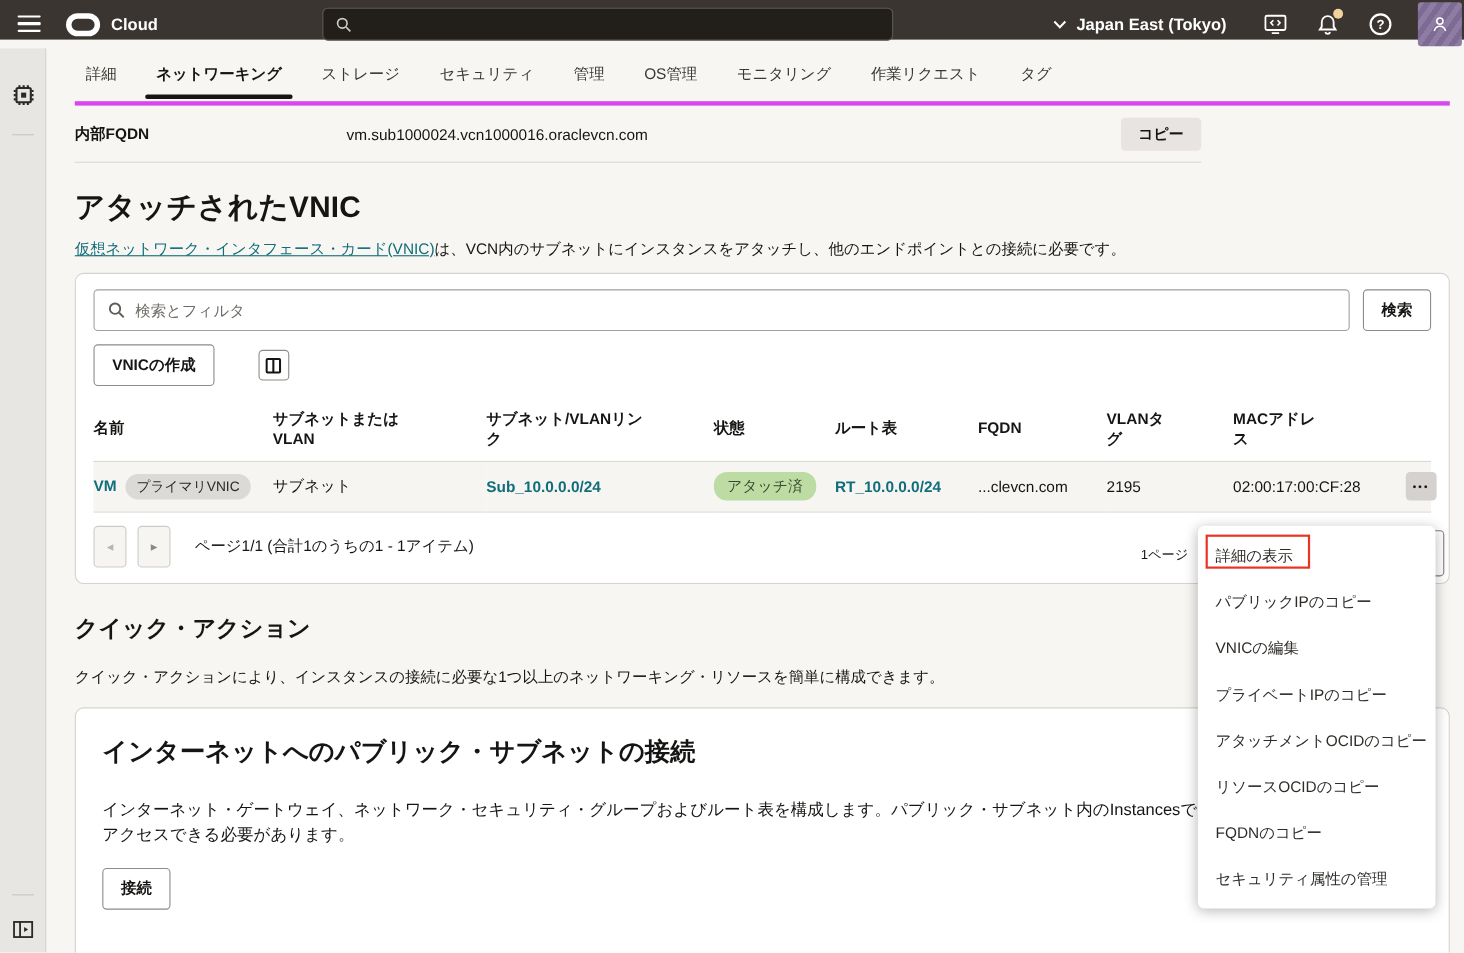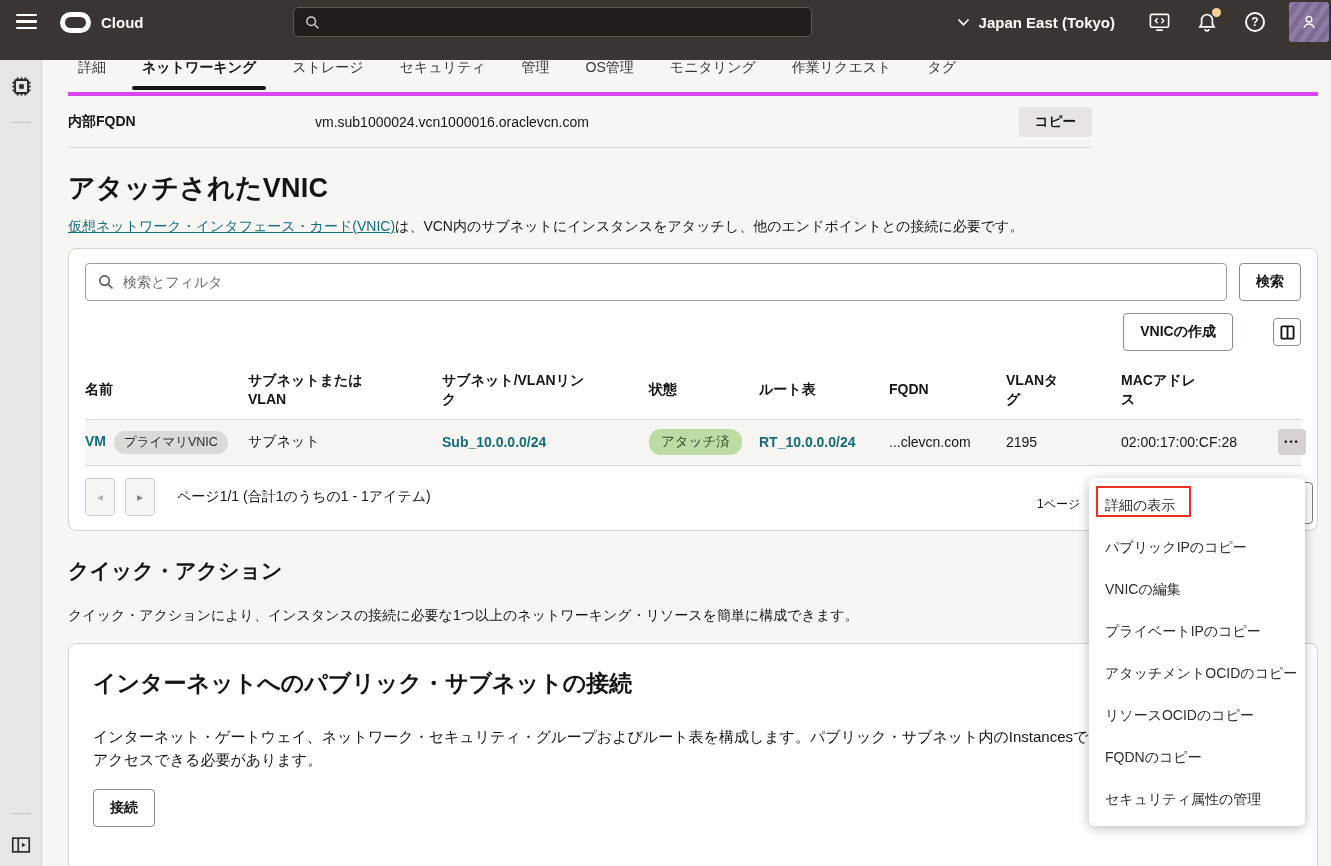--- a/index.html
+++ b/index.html
@@ -1,21 +1,21 @@
 <!DOCTYPE html>
 <html><head>
 <meta charset="utf-8">
 <style>
   * { margin:0; padding:0; box-sizing:border-box; }
   html,body { width:1331px; height:866px; overflow:hidden; }
   body { font-family:"Liberation Sans","DejaVu Sans",sans-serif; color:#161513; background:#f7f6f3; }
   .page { position:relative; width:1331px; height:866px; overflow:hidden; }
 
   
-  .topbar { position:absolute; top:0; left:0; right:0; height:60px; background:#3a3531; z-index:30; }
+  .topbar { position:absolute; top:0; left:0; right:0; height:36px; background:#3a3531; z-index:30; }
   .hamb { position:absolute; left:16px; top:14px; width:21px; height:15px; display:flex; flex-direction:column; justify-content:space-between; cursor:pointer; }
   .hamb span { height:2.4px; background:#fff; border-radius:1px; }
   .logo { position:absolute; left:60px; top:0; height:44px; display:flex; align-items:center; gap:10px; }
   .logo-pill { width:31px; height:21px; border:5.5px solid #fff; border-radius:11px; }
   .logo-text { color:#fff; font-size:15px; font-weight:700; }
   .topsearch { position:absolute; left:293px; top:7px; width:519px; height:30px; background:#221f1b; border:1px solid #5d5953; border-radius:5px; display:flex; align-items:center; padding:0 11px; gap:9px; }
   .topsearch input { flex:1; background:transparent; border:none; outline:none; color:#e8e6e2; font-size:13.5px; font-family:inherit; }
   .topsearch input::placeholder { color:#b3afaa; }
   .topright { position:absolute; right:2px; top:0; height:44px; display:flex; align-items:center; }
   .region { display:flex; align-items:center; gap:9px; margin-right:20px; cursor:pointer; }
@@ -46,21 +46,21 @@
   .h1 { margin-top:22px; font-size:27px; font-weight:700; letter-spacing:.2px; }
   .desc { margin-top:12px; font-size:14px; }
   a.tlink { color:#116d7b; text-decoration:underline; cursor:pointer; }
 
   .card { margin-top:12px; background:#fff; border:1px solid #d6d3cf; border-radius:8px; padding:14px 16px 10px; }
   .filter-row { display:flex; gap:12px; }
   .filter-box { flex:1; height:38px; border:1px solid #a3a09b; border-radius:4px; display:flex; align-items:center; padding:0 12px; gap:9px; background:#fff; }
   .filter-box input { flex:1; border:none; outline:none; font-size:14px; font-family:inherit; color:#161513; }
   .filter-box input::placeholder { color:#6e6a65; }
   .btn { height:38px; padding:4px 16px; background:#fff; border:1px solid #8f8b85; border-radius:4px; font-size:14px; font-weight:600; font-family:inherit; color:#161513; cursor:pointer; white-space:nowrap; }
-  .actions-row { margin-top:12px; display:flex; justify-content:flex-end; align-items:center;gap:40px; }
+  .actions-row { margin-top:12px; display:flex; justify-content:flex-start; align-items:center;gap:40px; }
   .sq-btn { width:28px; height:28px; background:#fff; border:1px solid #8f8b85; border-radius:4px; display:flex; align-items:center; justify-content:center; cursor:pointer; }
 
   table { margin-top:16px; width:100%; border-collapse:collapse; table-layout:fixed; }
   th { text-align:left; font-size:14px; font-weight:700; color:#161513; padding:4px 12px 10px 0; vertical-align:middle; line-height:1.35; }
   th span { display:inline-block; }
   tr.data-row { background:#f6f5f2; border-top:1px solid #dcd9d5; border-bottom:1px solid #dcd9d5; height:46px; }
   td { font-size:14px; padding-right:12px; vertical-align:middle; }
   a.cell-link { color:#116d7b; font-weight:700; text-decoration:none; cursor:pointer; }
   .pill-gray { display:inline-block; background:#dcdad6; color:#2b2926; border-radius:12px; padding:3px 10px; font-size:12.5px; margin-left:8px; }
   .pill-green { display:inline-block; background:#bcdca4; color:#374a2c; border-radius:12px; padding:4px 12px; font-size:13.5px; }

